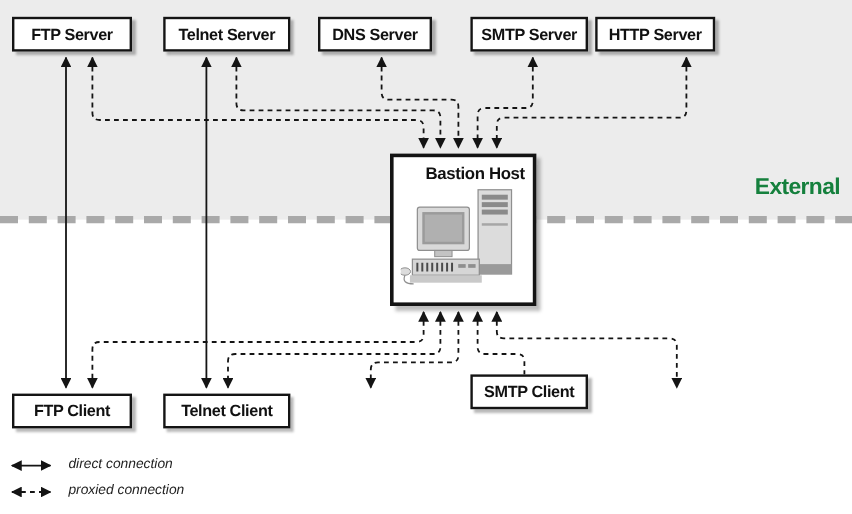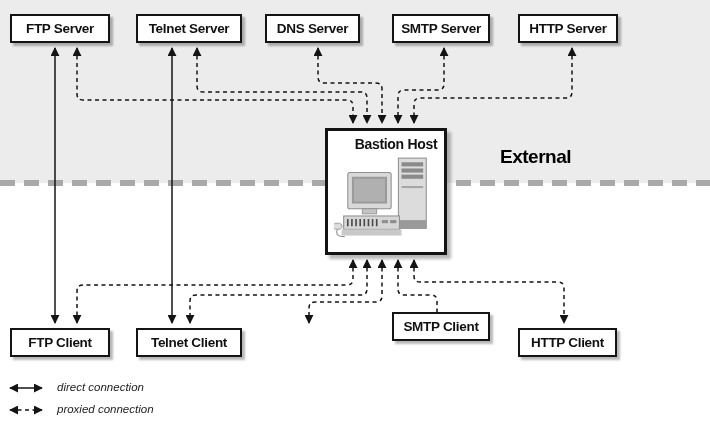--- a/index.html
+++ b/index.html
@@ -20,22 +20,22 @@
   .bastion{
     position:absolute;left:325px;top:128px;width:116px;height:121px;
     background:#fff;border:3px solid #141414;
     box-shadow:4px 4px 3px rgba(0,0,0,0.28);
   }
   .bastion-title{
     text-align:center;font-weight:bold;font-size:14px;letter-spacing:-0.3px;
     color:#111;margin-top:5px;padding-left:20px;
   }
   .zone-label{
-    position:absolute;right:10px;width:200px;
-    font-weight:bold;font-size:19px;letter-spacing:-0.5px;color:#000000;
+    position:absolute;right:10px;width:200px;text-align:right;
+    font-weight:bold;font-size:19px;letter-spacing:-0.5px;color:#15803d;
   }
   .legend-text{
     position:absolute;left:57px;font-style:italic;font-size:11.5px;color:#222;
   }
 </style>
 </head>
 <body>
 
 <div id="canvas">
 
@@ -78,35 +78,32 @@
     </div>
   <div class="node" style="left:136px;top:14px;width:102px;">
       <span>Telnet Server</span>
     </div>
   <div class="node" style="left:265px;top:14px;width:91px;">
       <span>DNS Server</span>
     </div>
   <div class="node" style="left:392px;top:14px;width:94px;">
       <span>SMTP Server</span>
     </div>
-  <div class="node" style="left:518px;top:14px;width:96px;align-items:center;">
+  <div class="node" style="left:496px;top:14px;width:96px;align-items:center;">
       <span>HTTP Server</span>
     </div>
 
   <div class="node" style="left:10px;top:328px;width:96px;">
       <span>FTP Client</span>
     </div>
   <div class="node" style="left:136px;top:328px;width:102px;">
       <span>Telnet Client</span>
     </div>
   <div class="node" style="left:392px;top:312px;width:94px;">
       <span>SMTP Client</span>
-    </div>
-  <div class="node" style="left:518px;top:328px;width:95px;">
-      <span>HTTP Client</span>
     </div>
 
   <div class="bastion">
     <div class="bastion-title">Bastion Host</div>
     <svg width="104" height="95" viewBox="0 0 100 92" style="display:block;margin:2px auto 0 auto;">
 
       <rect x="62" y="4" width="27" height="68" fill="#dcdcdc" stroke="#8f8f8f" stroke-width="1"></rect>
       <rect x="65" y="8" width="21" height="4" fill="#8a8a8a"></rect>
       <rect x="65" y="14" width="21" height="4" fill="#8a8a8a"></rect>
       <rect x="65" y="20" width="21" height="4" fill="#8a8a8a"></rect>

